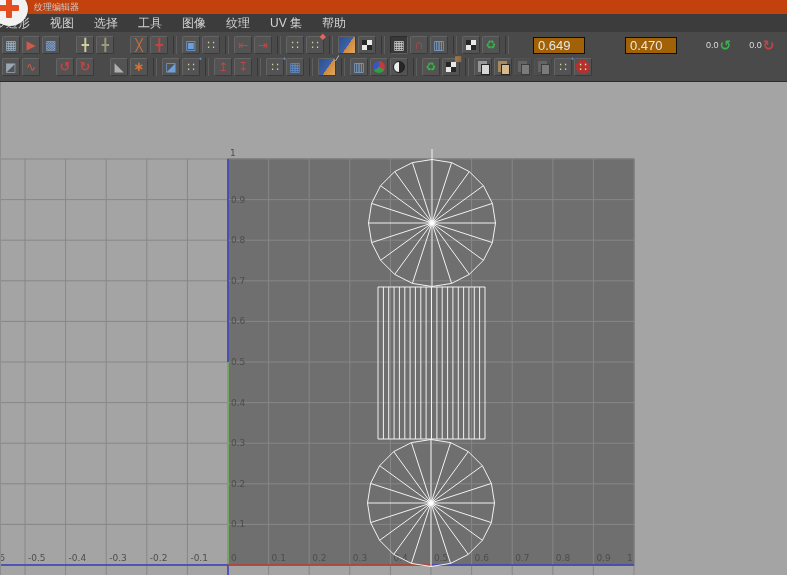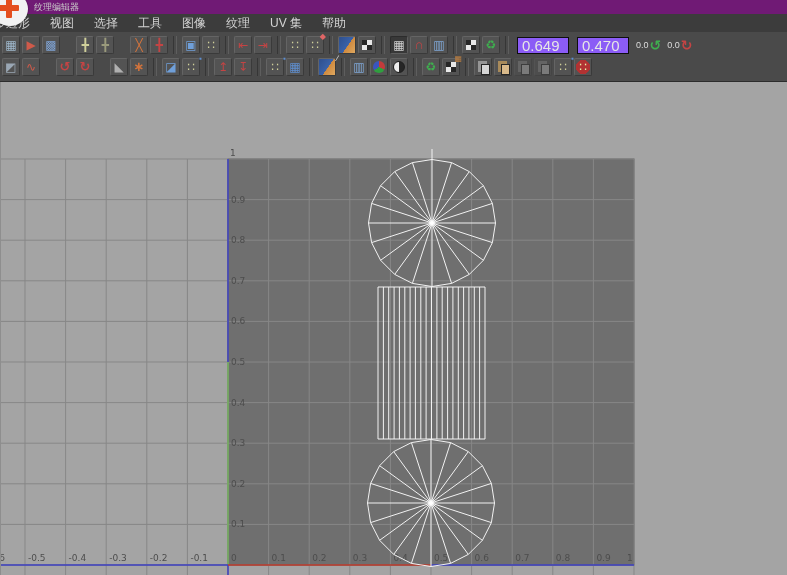--- a/index.html
+++ b/index.html
@@ -1,21 +1,21 @@
 <!DOCTYPE html>
 <html><head>
 <meta charset="utf-8">
 <style>
   html,body{margin:0;padding:0;}
   body{width:787px;height:575px;overflow:hidden;background:#4a4a4a;
        font-family:"Liberation Sans","DejaVu Sans",sans-serif;}
   .window{position:relative;width:787px;height:575px;}
 
   
-  .titlebar{height:14px;background:#701a75;color:#c9c9c9;font-size:9px;
+  .titlebar{height:14px;background:#c2410c;color:#c9c9c9;font-size:9px;
             line-height:14px;padding-left:34px;position:relative;}
   .app-icon{position:absolute;top:-8px;left:-8px;width:36px;height:34px;border-radius:50%;
             background:#f2f2f2;z-index:6;box-shadow:0 0 2px rgba(0,0,0,.5);}
   .app-icon .bar-h{position:absolute;left:7px;top:13px;width:20px;height:6px;background:#e44e1e;border-radius:1px;}
   .app-icon .bar-v{position:absolute;left:14px;top:6px;width:6px;height:20px;background:#e44e1e;border-radius:1px;}
 
   
   .menubar{height:18px;background:#3c3c3c;display:flex;align-items:center;position:relative;}
   .menu-item{color:#d4d4d4;font-size:12px;line-height:18px;padding:0 10px;white-space:nowrap;cursor:default;}
   .menu-item.first{margin-left:-16px;}
@@ -38,23 +38,23 @@
       background:conic-gradient(#c23b3b 0 33%,#2f9f3f 0 66%,#3a55c0 0);}
   .tb-btn.i-alpha::before{content:"";position:absolute;inset:2px;border-radius:50%;
       background:linear-gradient(90deg,#ededed 50%,#262626 50%);border:1px solid #1e1e1e;box-sizing:border-box;}
   .tb-btn.i-doc::before{content:"";position:absolute;left:6px;top:5px;width:7px;height:9px;
       background:#d6d6d6;border:1px solid #262626;box-shadow:-3px -3px 0 #969696;}
   .tb-btn.i-doc-tan::before{content:"";position:absolute;left:6px;top:5px;width:7px;height:9px;
       background:#d8b98a;border:1px solid #262626;box-shadow:-3px -3px 0 #a88a5a;}
   .tb-btn.i-redring{background:radial-gradient(circle at 50% 50%,#b23232 0 62%,#535353 63%);}
   .tb-sep{width:2px;height:18px;border-left:1px solid #363636;border-right:1px solid #5e5e5e;margin:0 3px;flex:0 0 auto;}
   .tb-gap{width:12px;flex:0 0 auto;}
-  .tb-field{width:42px;height:15px;background:#8b5cf6;color:#e6e6e6;font-size:15px;line-height:15px;
-            padding:0 4px;border:1px solid #0f0f0f;margin:0 3px;flex:0 0 auto;}
-  .tb-rot{display:flex;align-items:center;margin:0 2px;flex:0 0 auto;}
+  .tb-field{width:42px;height:15px;background:#a16207;color:#e6e6e6;font-size:13px;line-height:15px;
+            padding:0 4px;border:1px solid #0f0f0f;margin:0 19px;flex:0 0 auto;}
+  .tb-rot{display:flex;align-items:center;margin:0 8px;flex:0 0 auto;}
   .rot-val{font-size:9px;color:#dcdcdc;margin-right:1px;}
   .rot-glyph{font-size:14px;font-weight:bold;line-height:14px;cursor:pointer;}
 
   
   .viewport{position:relative;width:787px;height:495px;background:#a4a4a4;border-left:1px solid #8e8e8e;box-sizing:border-box;}
   .viewport svg{display:block;}
 </style>
 </head>
 <body>
 

